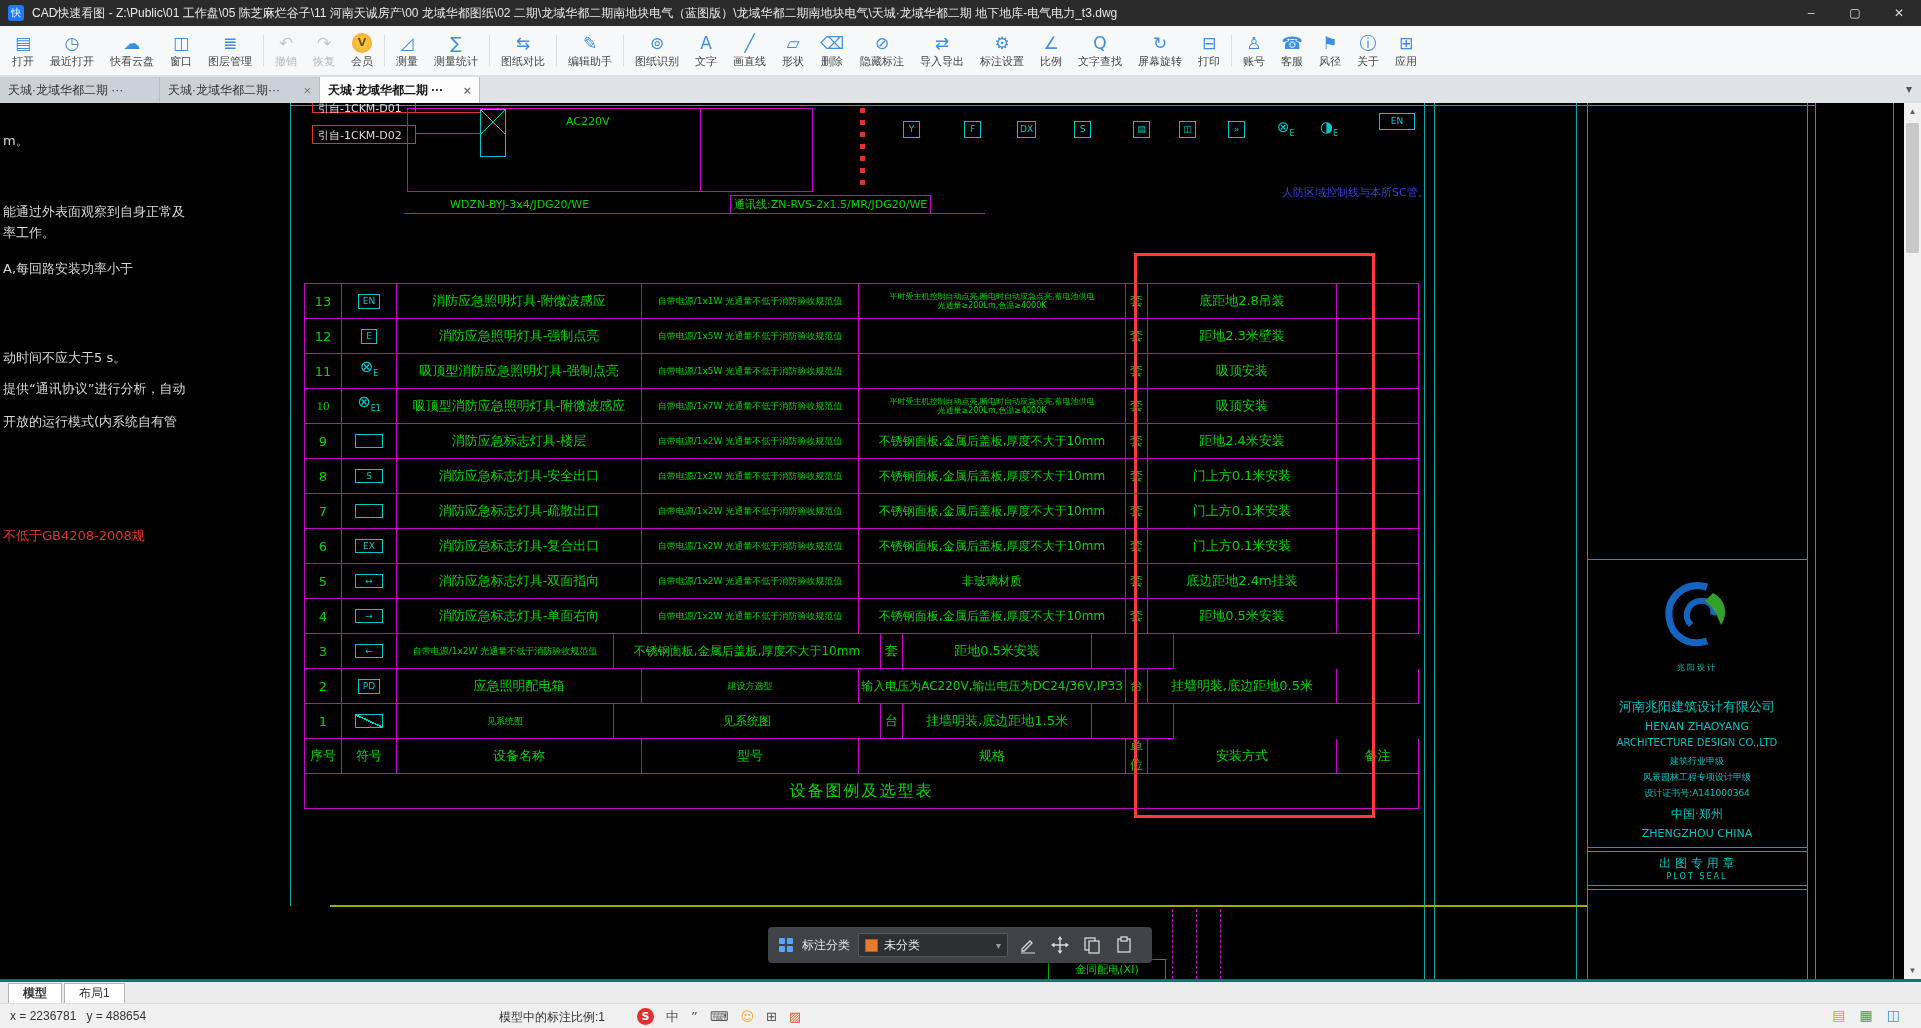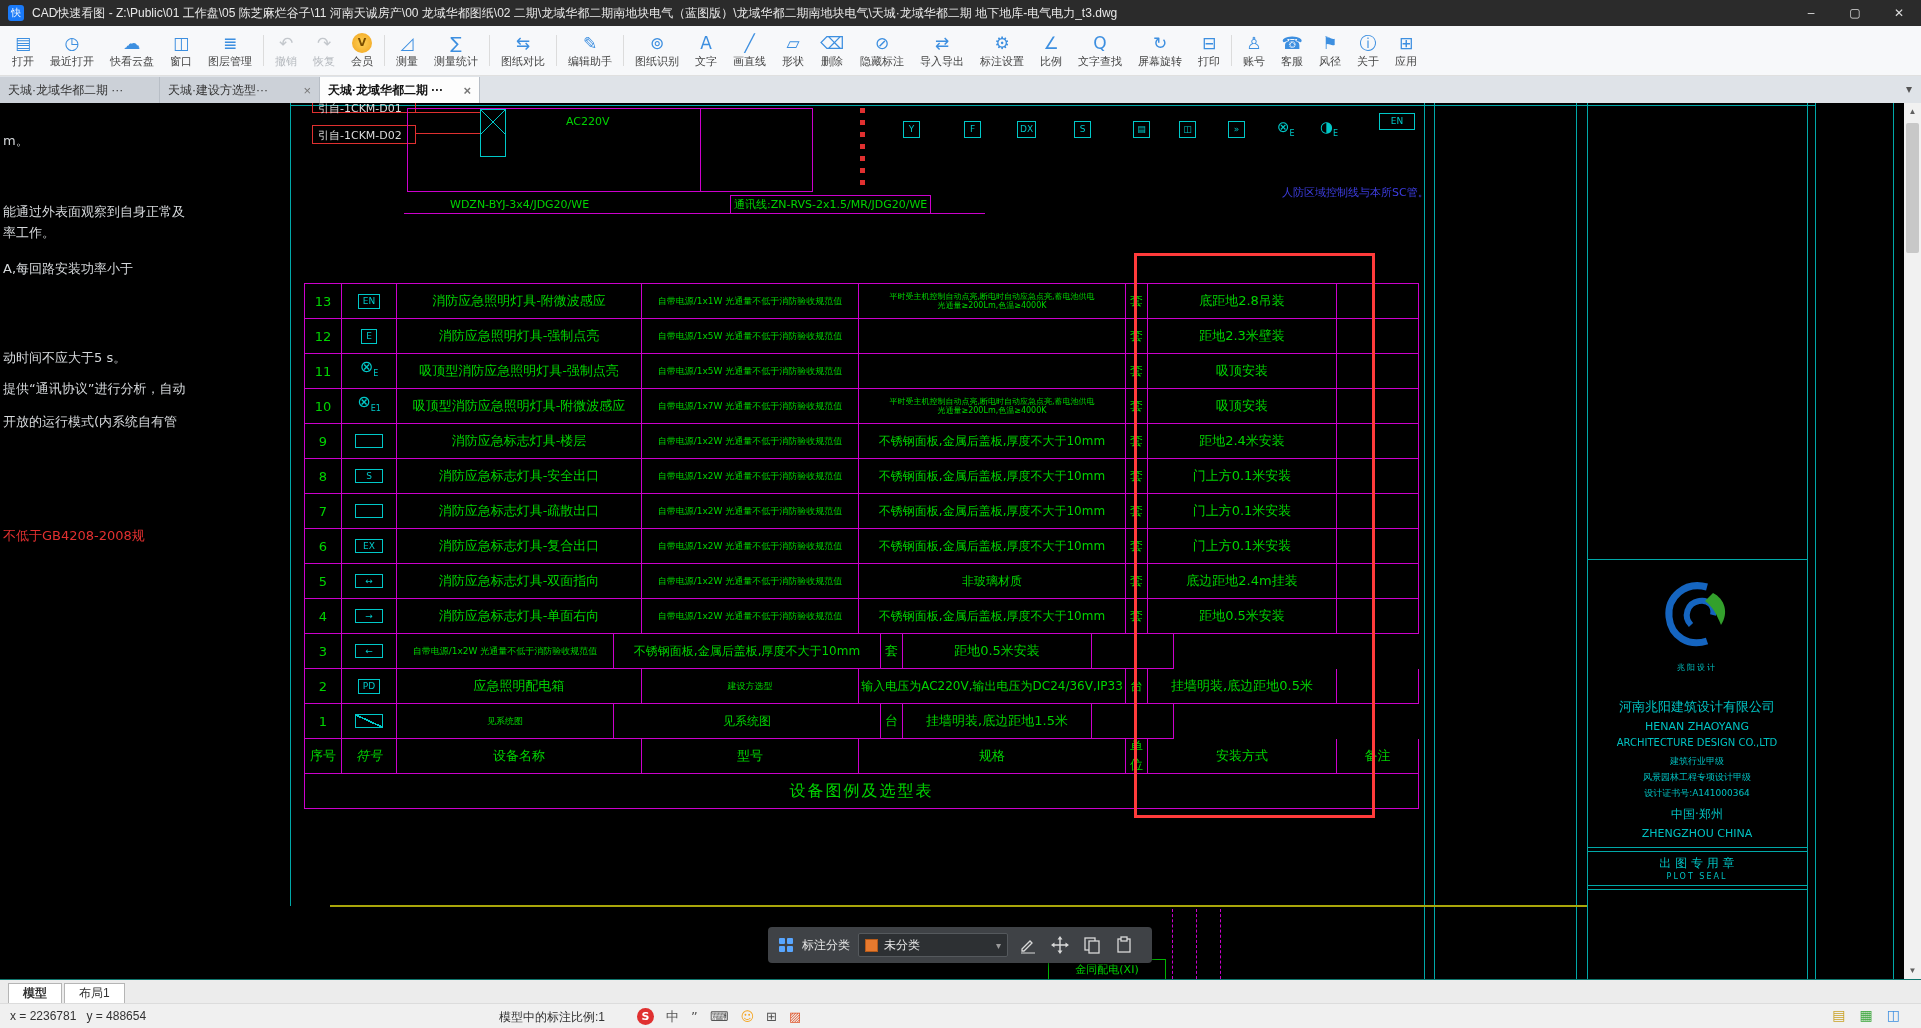--- a/index.html
+++ b/index.html
@@ -111,21 +111,21 @@
   .anno-tool{width:24px;height:24px;display:flex;align-items:center;justify-content:center}
 
   
   .vscroll{position:absolute;top:103px;right:0;width:17px;height:876px;background:#f1f1f1}
   .sb-arrow{height:17px;text-align:center;font-size:8px;color:#606060;line-height:17px}
   .sb-arrow.down{position:absolute;bottom:0;left:0;right:0}
   .sb-thumb{position:absolute;top:20px;left:2px;right:2px;height:130px;background:#c8c8c8;border-radius:2px}
 
   
   .model-tabs{position:absolute;top:979px;left:0;right:0;height:24px;background:#ececec;
-              border-top:1px solid #0f766e;display:flex;align-items:flex-end;padding-left:8px;gap:2px}
+              border-top:3px solid #0f766e;display:flex;align-items:flex-end;padding-left:8px;gap:2px}
   .mtab{height:20px;padding:0 14px;font-size:12px;color:#333;background:#ffffff;
         border:1px solid #b5b5b5;border-bottom:none;display:flex;align-items:center}
   .mtab.active{background:#fff;font-weight:bold}
   .status{position:absolute;top:1003px;left:0;right:0;height:25px;background:#f0f0f0;
           border-top:1px solid #dcdcdc;font-size:12px;color:#333}
   .coords{position:absolute;left:10px;top:5px;white-space:pre}
   .scale-label{position:absolute;left:499px;top:5px}
   .ime{position:absolute;left:637px;top:2px;display:flex;align-items:center;gap:12px;height:21px}
   .ime-ic{font-size:13px;color:#555;font-family:"DejaVu Sans",sans-serif}
   .ime-ic.sogou{width:17px;height:17px;border-radius:50%;background:#e03030;color:#fff;
@@ -270,21 +270,21 @@
         <span class="tb-label">应用</span>
       </div>
     </div>
 
   <div class="tabstrip">
     <div class="tabs-wrap">
         <div class="tab">
           <span class="tab-label">天城·龙域华都二期 ···</span>
         </div>
         <div class="tab">
-          <span class="tab-label">天城·建设方选型···</span>
+          <span class="tab-label">天城·龙域华都二期···</span>
           <span class="tab-close">×</span>
         </div>
         <div class="tab active">
           <span class="tab-label">天城·龙域华都二期 ···</span>
           <span class="tab-close">×</span>
         </div>
       </div>
     <div class="tab-caret">▾</div>
   </div>
 
@@ -375,21 +375,21 @@
             <span class="sym-circ">⊗<sub>E</sub></span>
           </div>
           <div class="t-cell" style="width: 245px;">吸顶型消防应急照明灯具-强制点亮</div>
           <div class="t-cell small" style="width: 217px;">自带电源/1x5W 光通量不低于消防验收规范值</div>
           <div class="t-cell spec" style="width: 267px;"></div>
           <div class="t-cell" style="width: 22px;">套</div>
           <div class="t-cell" style="width: 189px;">吸顶安装</div>
           <div class="t-cell" style="width: 82px;"></div>
         </div>
         <div class="t-row">
-          <div class="t-cell" style="width: 37px;">10</div>
+          <div class="t-cell" style="width: 37px; font-family: Liberation Serif, serif;">10</div>
           <div class="t-cell" style="width: 55px;">
             <span class="sym-circ">⊗<sub>E1</sub></span>
           </div>
           <div class="t-cell" style="width: 245px;">吸顶型消防应急照明灯具-附微波感应</div>
           <div class="t-cell small" style="width: 217px;">自带电源/1x7W 光通量不低于消防验收规范值</div>
           <div class="t-cell tiny" style="width: 267px;">平时受主机控制自动点亮,断电时自动应急点亮,蓄电池供电
 光通量≥200Lm,色温≥4000K</div>
           <div class="t-cell" style="width: 22px;">套</div>
           <div class="t-cell" style="width: 189px;">吸顶安装</div>
           <div class="t-cell" style="width: 82px;"></div>
@@ -495,21 +495,21 @@
             <span class="sym-wide slash"></span>
           </div>
           <div class="t-cell small" style="width: 217px;">见系统图</div>
           <div class="t-cell spec" style="width: 267px;">见系统图</div>
           <div class="t-cell" style="width: 22px;">台</div>
           <div class="t-cell" style="width: 189px;">挂墙明装,底边距地1.5米</div>
           <div class="t-cell" style="width: 82px;"></div>
         </div>
         <div class="t-row t-head">
           <div class="t-cell" style="width: 37px;">序号</div>
-          <div class="t-cell" style="width: 55px; font-style: italic;">符号</div>
+          <div class="t-cell" style="width: 55px;">符号</div>
           <div class="t-cell" style="width: 245px;">设备名称</div>
           <div class="t-cell" style="width: 217px;">型号</div>
           <div class="t-cell" style="width: 267px;">规格</div>
           <div class="t-cell" style="width: 22px;">单位</div>
           <div class="t-cell" style="width: 189px;">安装方式</div>
           <div class="t-cell" style="width: 82px;">备注</div>
         </div>
         <div class="t-row">
           <div class="t-cell t-title" style="width: 1114px;">设备图例及选型表</div>
         </div>

